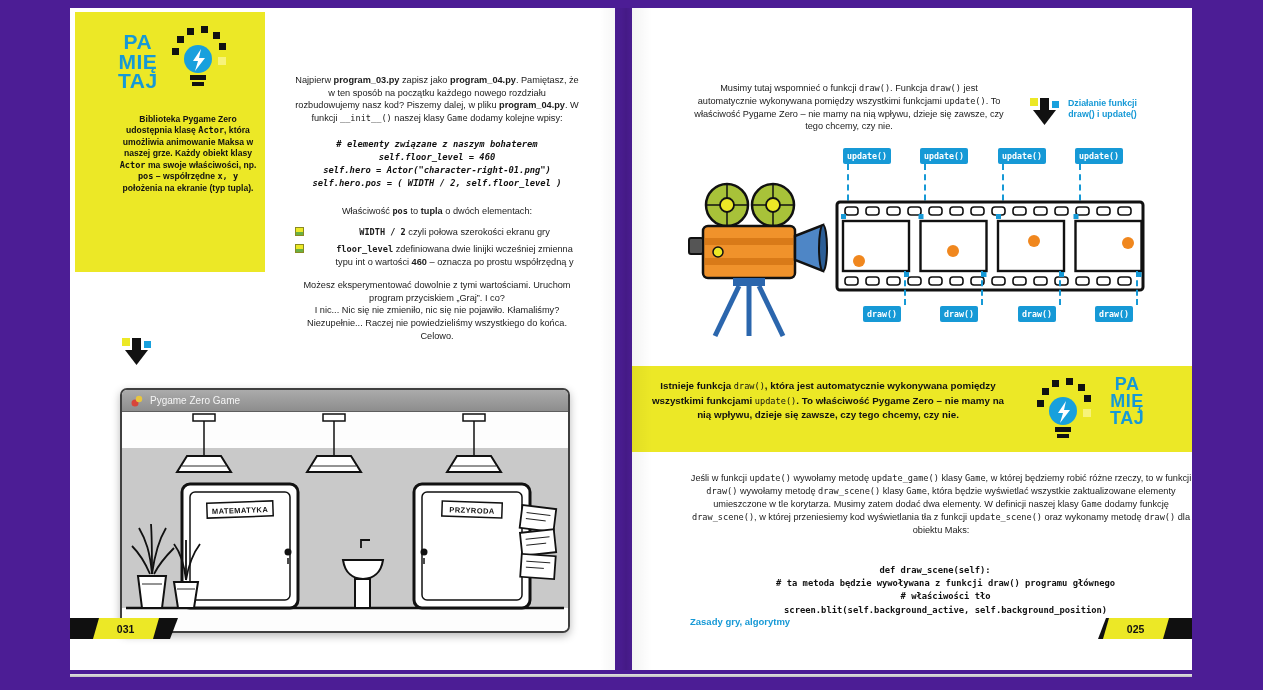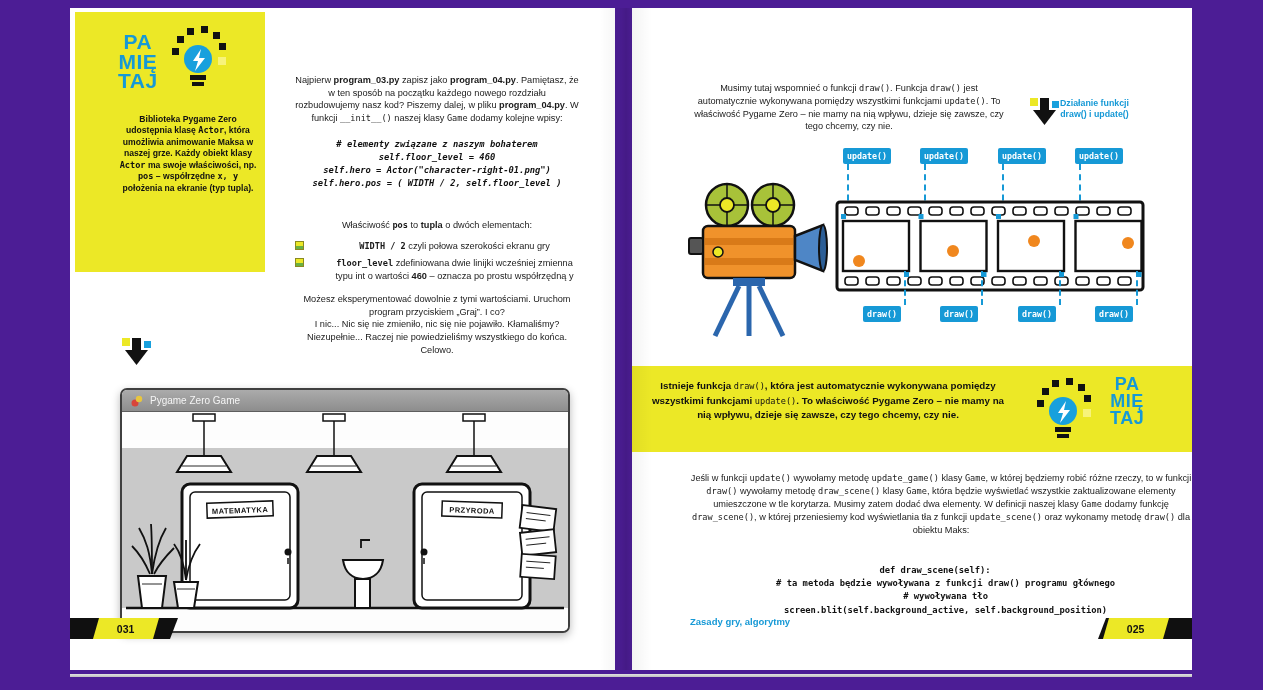--- a/index.html
+++ b/index.html
@@ -31,21 +31,21 @@
   .remember-body { position:absolute; left:43px; top:102px; width:140px;
                    font-size:8.6px; line-height:1.33; color:#111; }
 
   
   .caption-left { position:absolute; left:50px; top:288px; width:120px; }
   .cap-line { font-size:8.8px; font-weight:700; color:#1699d6; line-height:1.3; }
   .arrow-below { position:absolute; left:52px; top:330px; }
 
   
   .main-col { position:absolute; left:225px; top:66px; width:284px; }
-  .mt12 { margin-top:13px;font-style:italic; } .mt14 { margin-top:28px; } .mt8 { margin-top:8px; } .mt10 { margin-top:10px; }
+  .mt12 { margin-top:13px;font-style:italic; } .mt14 { margin-top:14px; } .mt8 { margin-top:8px; } .mt10 { margin-top:10px; }
   .para3 { white-space:pre-line; }
   .bullet { display:flex; gap:6px; margin:0 0 5px 0; }
   .bullet-icon { flex:none; width:9px; height:9px; margin-top:1px;
                  background:linear-gradient(to bottom,#ece826 55%, #6ab043 55%);
                  border:1px solid #8a8a20; }
   .bullet .para { flex:1;padding-left:20px; }
 
   
   .game-window { position:absolute; left:50px; top:380px; width:450px; height:245px;
                  border:2px solid #3f3f3f; border-radius:7px; overflow:hidden; background:#fff;
@@ -75,21 +75,21 @@
   .pn-flag { position:absolute; top:610px; width:60px; height:21px; background:#ece826;
              transform:skewX(-16deg); display:flex; align-items:center; justify-content:center; }
   .pn-flag span { transform:skewX(16deg); font-weight:700; font-size:10.5px; color:#111; }
   .pn-flag-left  { left:26px; }
   .pn-bar-right { position:absolute; left:466px; top:610px; width:94px; height:21px; background:#101010;
                   clip-path:polygon(8px 0,100% 0,100% 100%,0 100%); }
   .pn-flag-right { left:474px; }
 
   
   .rp1 { position:absolute; left:58px; top:74px; width:318px; }
-  .caption-right { position:absolute; left:398px; top:90px; display:flex; align-items:flex-start; }
+  .caption-right { position:absolute; left:398px; top:90px; display:flex; gap:8px; align-items:flex-start; }
   .camera-wrap { position:absolute; left:55px; top:170px; }
 
   .film { position:absolute; left:203px; top:140px; width:318px; height:176px; }
   .fn-label { position:absolute; background:#1699d6; color:#fff; font-family:"DejaVu Sans Mono",monospace;
               font-weight:700; font-size:8.3px; padding:3px 4px; border-radius:2px; white-space:nowrap; }
   .dash { position:absolute; width:0; border-left:2px dashed #1699d6; }
   .strip { position:absolute; left:0; top:52px; }
 
   .banner { position:absolute; left:0; top:358px; width:560px; height:86px; background:#ece826; }
   .banner-text { position:absolute; left:18px; top:13px; width:356px; font-size:9.8px;
@@ -406,21 +406,21 @@
           <div class="pam-line">MIĘ</div>
           <div class="pam-line">TAJ</div>
         </div>
     </div>
 
     <p class="para rp2"><span>Jeśli w funkcji </span><span class="seg-m">update()</span><span> wywołamy metodę </span><span class="seg-m">update_game()</span><span> klasy </span><span class="seg-m">Game</span><span>, w której będziemy robić różne rzeczy, to w funkcji </span><span class="seg-m">draw()</span><span> wywołamy metodę </span><span class="seg-m">draw_scene()</span><span> klasy </span><span class="seg-m">Game</span><span>, która będzie wyświetlać wszystkie zaktualizowane elementy umieszczone w tle korytarza. Musimy zatem dodać dwa elementy. W definicji naszej klasy </span><span class="seg-m">Game</span><span> dodamy funkcję </span><span class="seg-m">draw_scene()</span><span>, w której przeniesiemy kod wyświetlania tła z funkcji </span><span class="seg-m">update_scene()</span><span> oraz wykonamy metodę </span><span class="seg-m">draw()</span><span> dla obiektu Maks:</span></p>
 
     <div class="code code2">
         <div class="code-line">def draw_scene(self):</div>
         <div class="code-line">    # ta metoda będzie wywoływana z funkcji draw() programu głównego</div>
-        <div class="code-line">    # wywoływana tło</div>
+        <div class="code-line">    # właściwości tło</div>
         <div class="code-line">    screen.blit(self.background_active, self.background_position)</div>
       </div>
 
     <div class="footer-blue">Zasady gry, algorytmy</div>
 
     <div class="pn-bar-right"></div>
     <div class="pn-flag pn-flag-right">
       <span>025</span>
     </div>
   </div>

